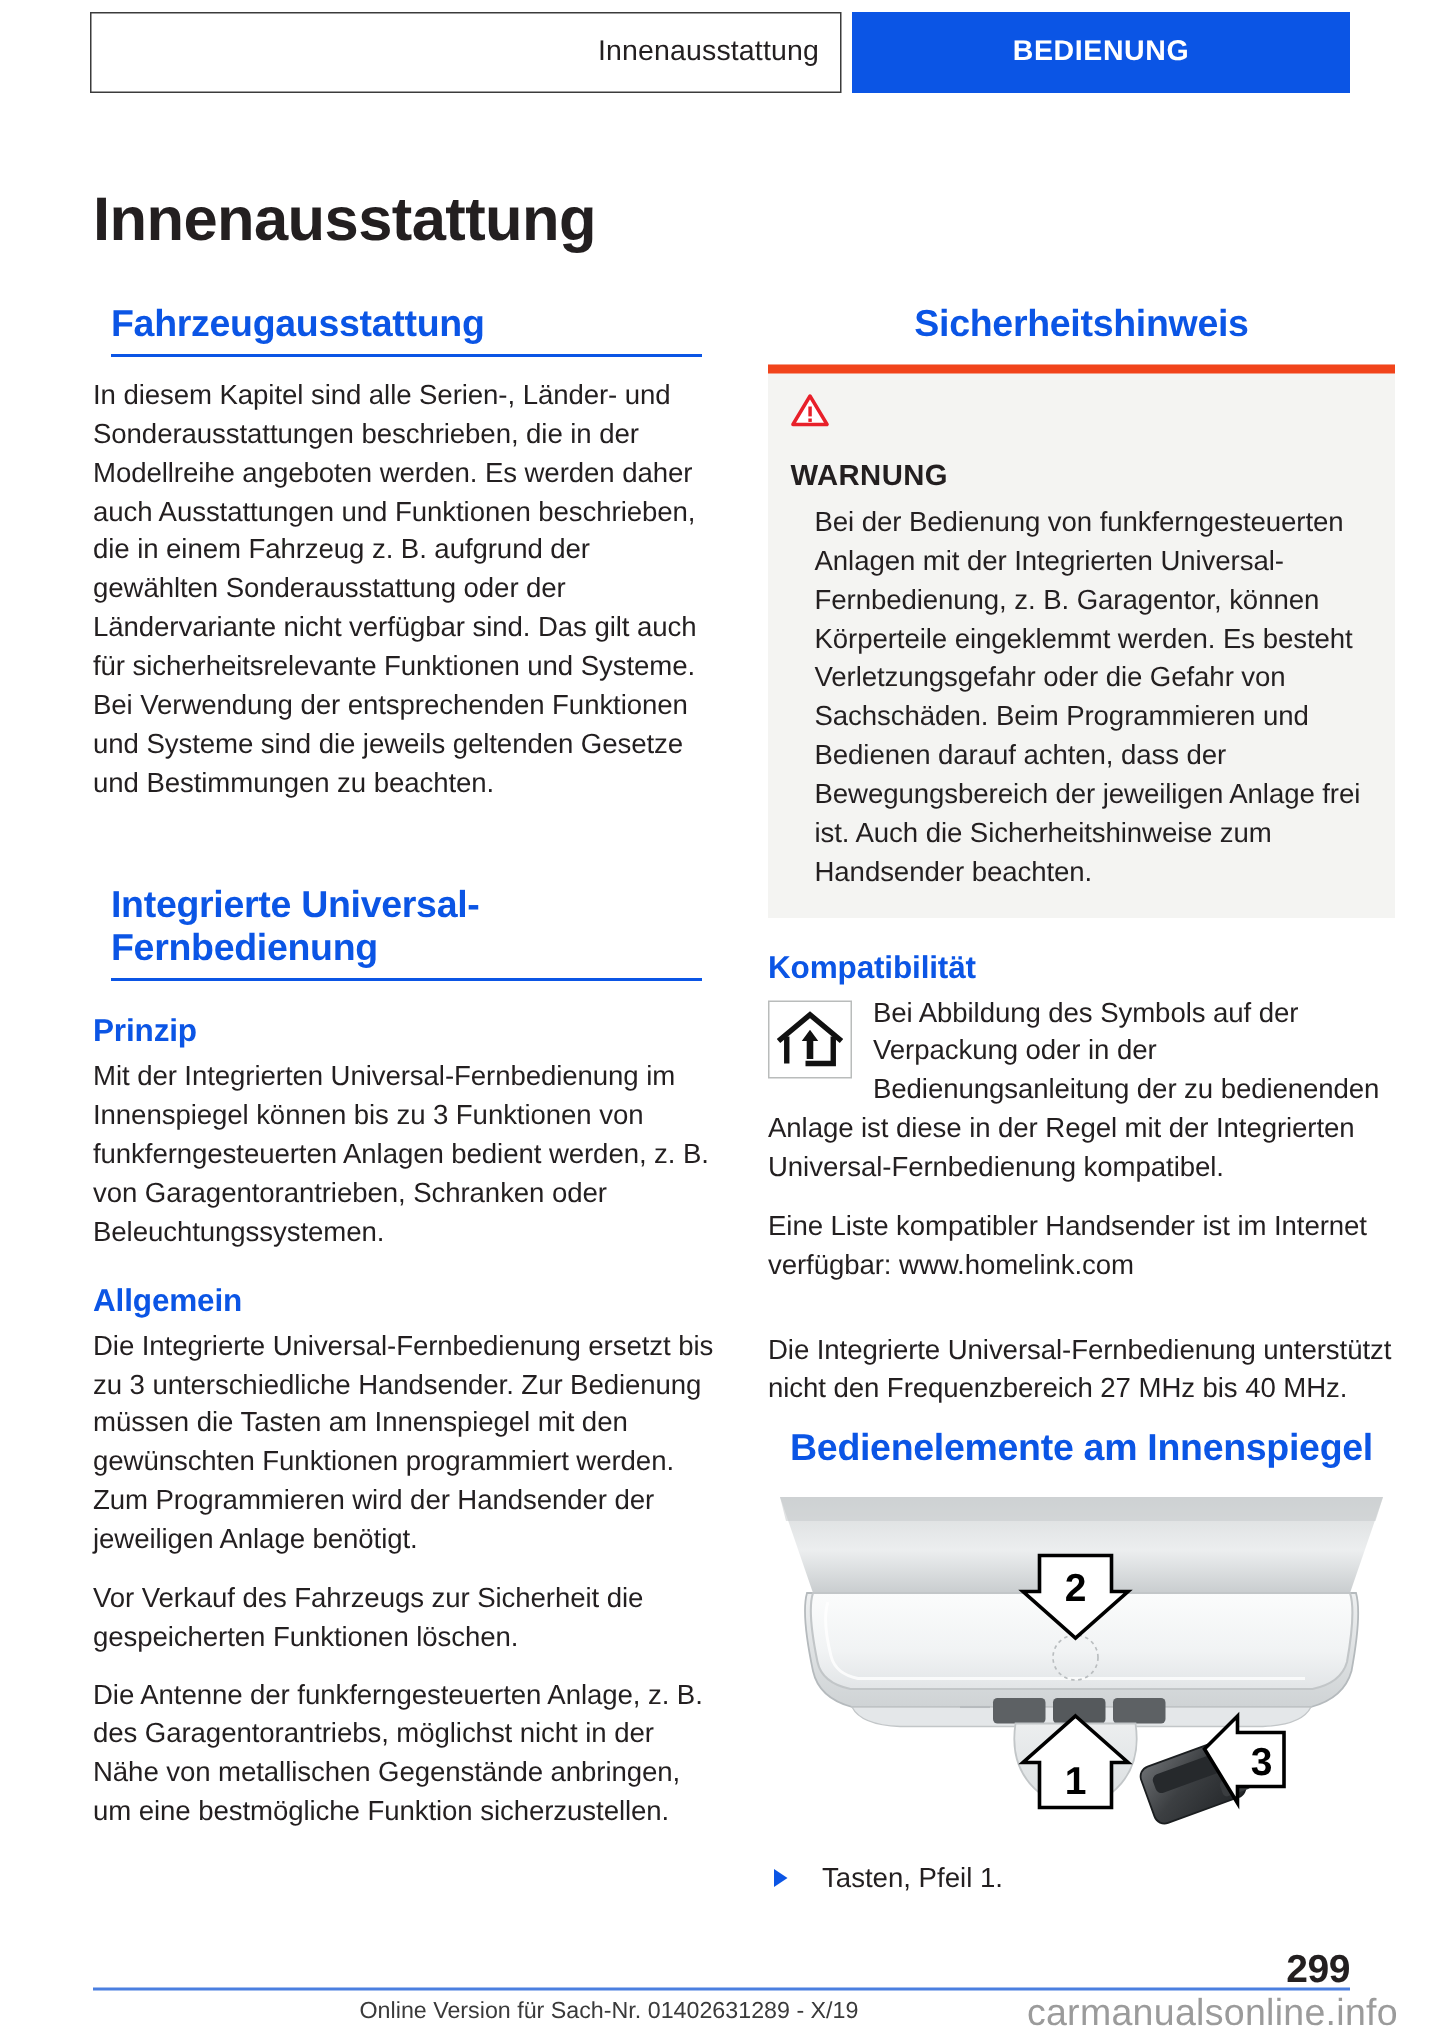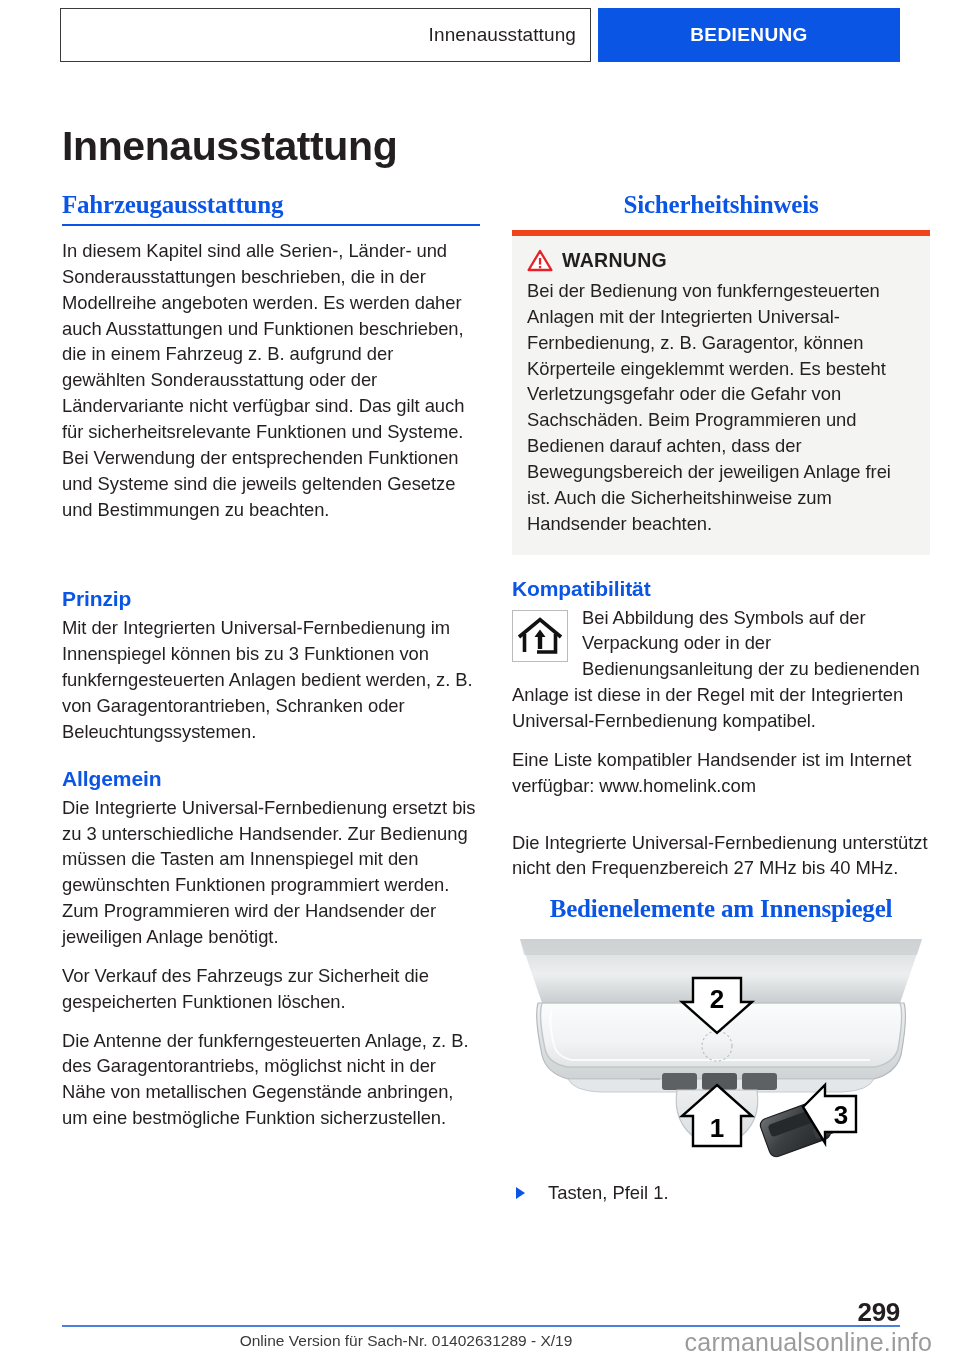--- a/index.html
+++ b/index.html
@@ -35,21 +35,21 @@
     justify-content: flex-end;
     padding-right: 14px;
     background: #ffffff;
   }
   .header-chapter-label {
     font-size: 19px;
     color: #231f20;
     letter-spacing: 0.1px;
   }
   .header-section-box {
-    width: 302px;
+    width: 332px;
     margin-left: 7px;
     background: #0b55e5;
     display: flex;
     align-items: center;
     justify-content: center;
     box-sizing: border-box;
   }
   .header-section-label {
     color: #ffffff;
     font-size: 19px;
@@ -77,24 +77,23 @@
   .col-left { left: 62px; }
   .col-right { left: 512px; }
 
   
   .h-major {
     color: #0b55e5;
     font-weight: bold;
     font-size: 25px;
     line-height: 1.16;
     letter-spacing: -0.2px;
-    margin: 0;
+    margin: 12px;
     padding-bottom: 5px;
     border-bottom: 2px solid #0b55e5;
-    font-family: Liberation Serif, serif;
   }
   .h-major.no-rule {
     border-bottom: none;
     padding-bottom: 0;
     text-align: center;
   }
   .h-sub {
     color: #0b55e5;
     font-weight: bold;
     font-size: 21px;
@@ -118,33 +117,34 @@
   .warning-box {
     margin-top: 11px;
     background: #f4f4f2;
     border-top: 6px solid #f1441b;
     padding: 13px 15px 18px 15px;
     box-sizing: border-box;
   }
   .warning-head {
     display: flex;
     align-items: flex-start;
-    gap: 9px;
+    gap: 21px;
     margin-bottom: 6px;
+    flex-direction: column;
   }
   .warn-tri {
     display: block;
   }
   .warning-title {
     font-size: 19.5px;
     font-weight: bold;
     letter-spacing: 0.3px;
     color: #231f20;
   }
-  .warning-box p.body { margin-bottom: 0; }
+  .warning-box p.body { margin-bottom: 0; margin-left: 16px; }
 
   
   .symbol-block { }
   .homelink-icon {
     float: left;
     width: 56px;
     height: 52px;
     border: 1px solid #b9bcbb;
     box-sizing: border-box;
     margin: 5px 14px 2px 0;
@@ -241,20 +241,24 @@
 <h1 class="page-title">Innenausstattung</h1>
 
 <div class="col col-left">
 
   <h2 class="h-major">Fahrzeugausstattung</h2>
   <div class="lead-gap"></div>
   <p class="body">In diesem Kapitel sind alle Serien-, Länder- und Sonderausstattungen beschrieben, die in der Modellreihe angeboten werden. Es werden daher auch Ausstattungen und Funktionen beschrieben, die in einem Fahrzeug z. B. aufgrund der gewählten Sonderausstattung oder der Ländervariante nicht verfügbar sind. Das gilt auch für sicherheitsrelevante Funktionen und Systeme. Bei Verwendung der entsprechenden Funktionen und Systeme sind die jeweils geltenden Gesetze und Bestimmungen zu beachten.</p>
 
   <div class="spacer-lg"></div>
 
+  <h2 class="h-major">
+    <span>Integrierte Universal-</span><br>
+    <span>Fernbedienung</span>
+  </h2>
 
   <h3 class="h-sub">Prinzip</h3>
   <p class="body">Mit der Integrierten Universal-Fernbedienung im Innenspiegel können bis zu 3 Funktionen von funkferngesteuerten Anlagen bedient werden, z. B. von Garagentorantrieben, Schranken oder Beleuchtungssystemen.</p>
 
   <h3 class="h-sub">Allgemein</h3>
   <p class="body">Die Integrierte Universal-Fernbedienung ersetzt bis zu 3 unterschiedliche Handsender. Zur Bedienung müssen die Tasten am Innenspiegel mit den gewünschten Funktionen programmiert werden. Zum Programmieren wird der Handsender der jeweiligen Anlage benötigt.</p>
   <p class="body">Vor Verkauf des Fahrzeugs zur Sicherheit die gespeicherten Funktionen löschen.</p>
   <p class="body">Die Antenne der funkferngesteuerten Anlage, z. B. des Garagentorantriebs, möglichst nicht in der Nähe von metallischen Gegenstände anbringen, um eine bestmögliche Funktion sicherzustellen.</p>
 
 </div>

